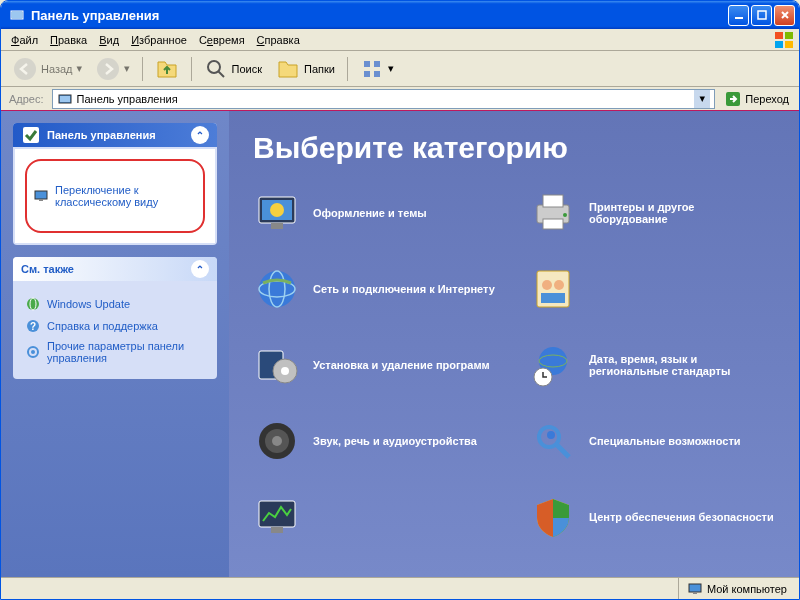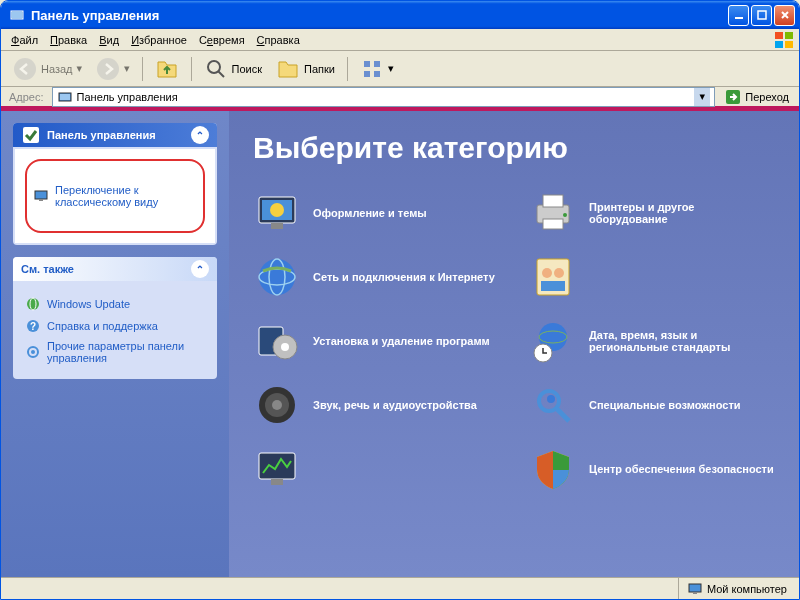--- a/index.html
+++ b/index.html
@@ -19,21 +19,21 @@
 .menu-item { padding: 2px 6px; cursor: pointer; }
 .menu-item u { text-decoration: underline; }
 .winlogo { position: absolute; right: 4px; width: 20px; height: 16px; }
 
 .toolbar { height: 36px; background: #ece9d8; display: flex; align-items: center; padding: 0 6px; border-bottom: 1px solid #aca899; gap: 2px; }
 .tb-btn { display: flex; align-items: center; gap: 4px; padding: 3px 6px; border-radius: 3px; cursor: pointer; }
 .tb-btn.disabled { opacity: 0.5; cursor: default; }
 .tb-icon { width: 24px; height: 24px; display: flex; align-items: center; justify-content: center; }
 .tb-sep { width: 1px; height: 24px; background: #aca899; margin: 0 4px; }
 
-.addressbar { height: 24px; background: #ece9d8; display: flex; align-items: center; padding: 0 4px; border-bottom: 5px solid #be185d; gap: 4px; }
+.addressbar { height: 24px; background: #ece9d8; display: flex; align-items: center; padding: 0 4px; border-bottom: 1px solid #be185d; gap: 4px; }
 .addr-label { color: #888; padding: 0 4px; }
 .addr-input { flex: 1; height: 20px; border: 1px solid #7f9db9; background: white; display: flex; align-items: center; padding: 0 4px; gap: 4px; }
 .addr-input input { flex: 1; border: none; outline: none; font-family: inherit; font-size: 11px; }
 .addr-drop { width: 16px; height: 18px; background: #c7d8ed; display: flex; align-items: center; justify-content: center; cursor: pointer; }
 .go-btn { display: flex; align-items: center; gap: 4px; padding: 2px 6px; cursor: pointer; }
 
 .content { flex: 1; display: flex; background: #6f87c8; overflow: hidden; }
 
 .sidebar { width: 228px; background: linear-gradient(to bottom, #6f87c8, #5a75bd); padding: 12px; display: flex; flex-direction: column; gap: 12px; }
 .panel { background: #d6dff7; border-radius: 4px; overflow: hidden; }
@@ -42,21 +42,21 @@
 .panel-header .hdr-icon { width: 20px; height: 20px; margin-right: 6px; }
 .panel-header .collapse { margin-left: auto; width: 18px; height: 18px; border-radius: 50%; background: white; display: flex; align-items: center; justify-content: center; color: #225ac8; font-size: 10px; }
 .panel-body { padding: 10px 10px; background: white; margin: 2px; }
 .panel-body.blue { background: #d6dff7; }
 .panel-link { display: flex; align-items: center; gap: 6px; color: #215dc6; padding: 3px 0; cursor: pointer; }
 .panel-link .pl-icon { width: 16px; height: 16px; display: flex; align-items: center; justify-content: center; }
 .highlighted { border: 2px solid #e03030; border-radius: 16px; padding: 20px 6px; }
 
 .main { flex: 1; padding: 20px 24px; background: linear-gradient(to bottom, #6375b7, #7789c9); color: white; overflow: auto; }
 .main h1 { font-size: 30px; font-weight: bold; margin-bottom: 24px; }
-.categories { display: grid; grid-template-columns: 1fr 1fr; gap: 16px 30px; }
+.categories { display: grid; grid-template-columns: 1fr 1fr; gap: 28px 30px; }
 .cat { display: flex; align-items: center; gap: 12px; cursor: pointer; }
 .cat-icon { width: 48px; height: 48px; display: flex; align-items: center; justify-content: center; flex-shrink: 0; }
 .cat-label { font-size: 11px; font-weight: bold; }
 
 .statusbar { height: 22px; background: #ece9d8; border-top: 1px solid #aca899; display: flex; align-items: center; justify-content: flex-end; padding: 0 12px; gap: 6px; }
 .status-seg { display: flex; align-items: center; gap: 4px; border-left: 1px solid #aca899; padding-left: 8px; height: 100%; }
 
 svg { display: block; }
 </style>
 </head>

